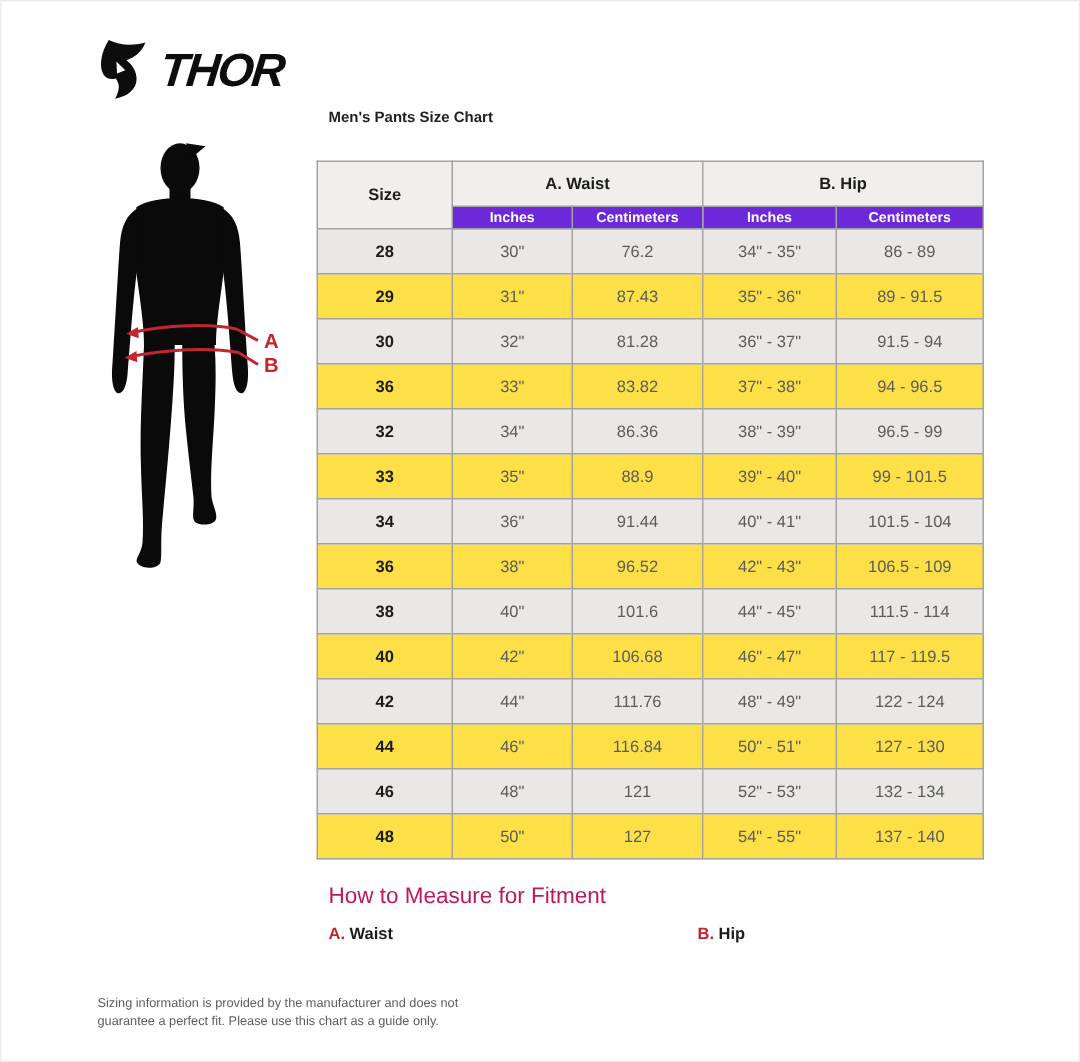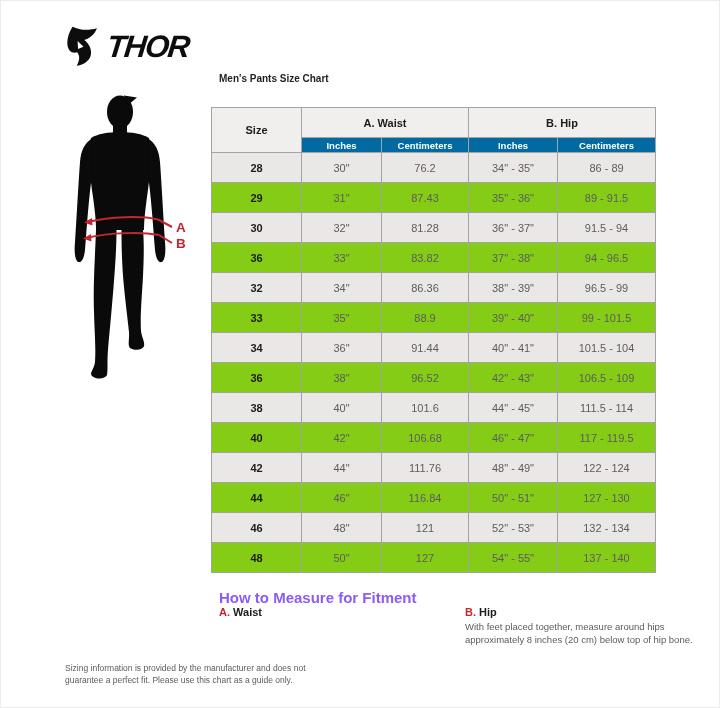--- a/index.html
+++ b/index.html
@@ -30,29 +30,29 @@
   }
   .size-table col.c-size { width:90px; }
   .size-table col.c-ain  { width:80px; }
   .size-table col.c-acm  { width:87px; }
   .size-table col.c-bin  { width:89px; }
   .size-table col.c-bcm  { width:98px; }
   .size-table thead tr.group-row th {
     height:30px; background:#f0efed; color:#1c1c1c; font-weight:bold;
   }
   .size-table thead tr.sub-row th {
-    height:15px; background:#0369a1; color:#ffffff; font-weight:bold; font-size:9.5px;
-  }
-  .size-table tbody tr { height:30px; background:#84cc16; }
+    height:15px; background:#6d28d9; color:#ffffff; font-weight:bold; font-size:9.5px;
+  }
+  .size-table tbody tr { height:30px; background:#fde047; }
   .size-table tbody tr:nth-child(odd) { background:#e9e8e6; }
   .size-table tbody th { font-weight:bold; color:#1c1c1c; }
   .size-table tbody td { color:#5c5c5c; font-weight:normal; }
   
   .measure { position:absolute; left:218px; top:588px; width:474px; }
-  .measure h2 { font-size:15px; font-weight:bold; color:#8b5cf6; }
+  .measure h2 { font-size:15px; font-weight:normal; color:#be185d; margin-bottom:11px; }
   .measure-cols { display:grid; grid-template-columns:228px 228px; column-gap:18px; }
   .measure-col h3 { font-size:11px; font-weight:bold; color:#1c1c1c; margin-bottom:2px; }
   .measure-col h3 .letter { color:#c22730; }
   .measure-col p { font-size:9.5px; color:#5c5c5c; line-height:1.4; }
   
   .disclaimer {
     position:absolute; left:64px; top:661px; width:262px;
     font-size:8.5px; color:#5c5c5c; line-height:1.45;
   }
 </style>
@@ -224,20 +224,19 @@
   </table>
 
   <section class="measure">
     <h2>How to Measure for Fitment</h2>
     <div class="measure-cols">
       <div class="measure-col">
         <h3><span class="letter">A.</span> <span>Waist</span></h3>
       </div>
       <div class="measure-col">
         <h3><span class="letter">B.</span> <span>Hip</span></h3>
-        <p>With feet placed together, measure around hips approximately 8 inches (20 cm) below top of hip bone.</p>
       </div>
     </div>
   </section>
 
   <p class="disclaimer">Sizing information is provided by the manufacturer and does not guarantee a perfect fit. Please use this chart as a guide only.</p>
 
 </div>
 
 </body></html>

